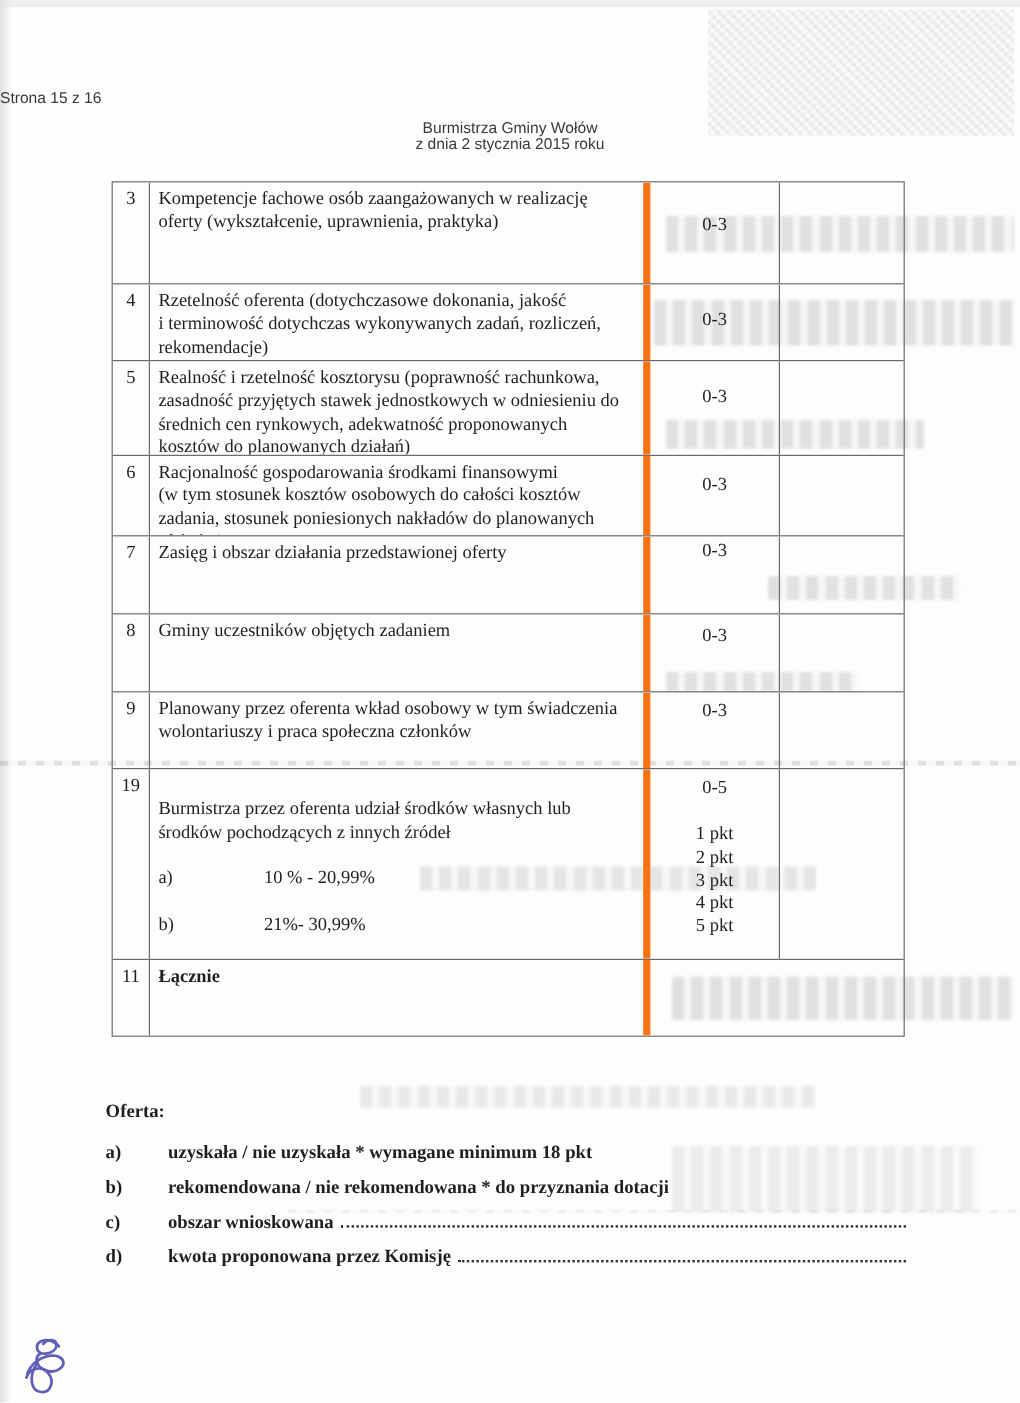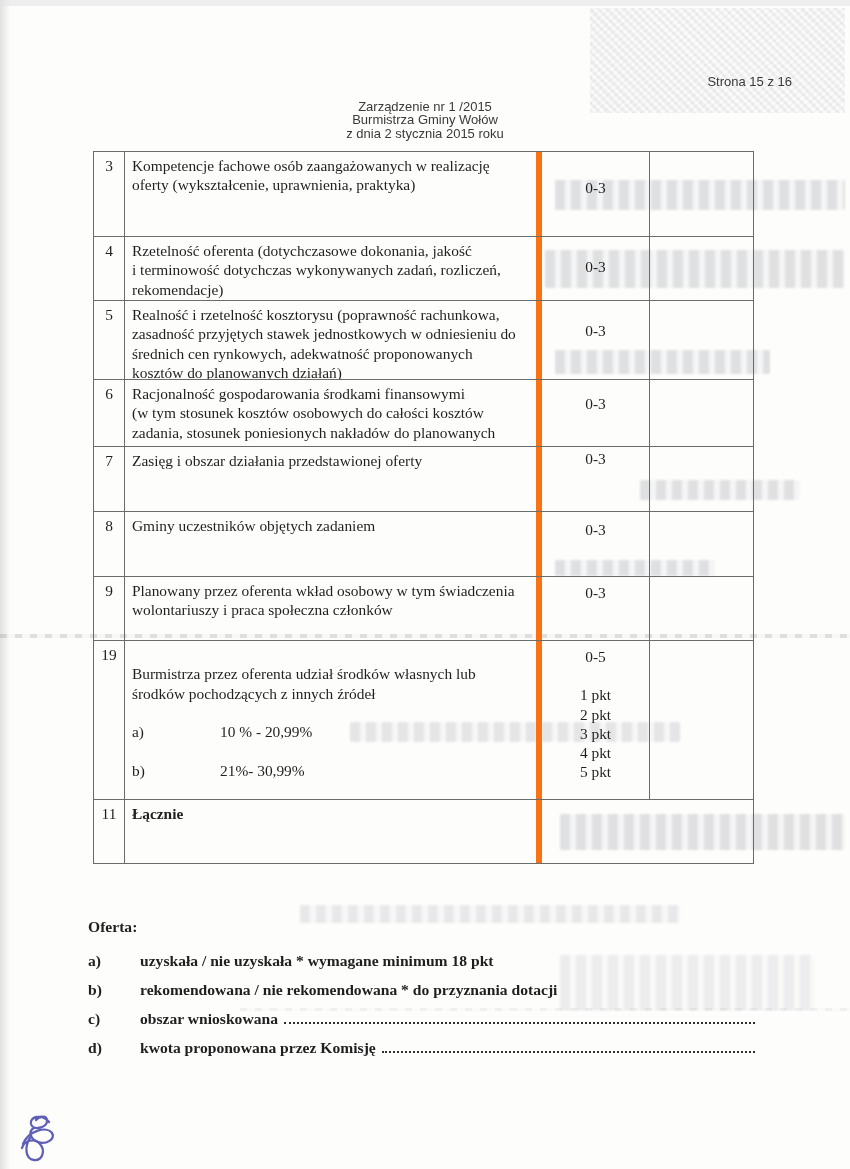--- a/index.html
+++ b/index.html
@@ -12,21 +12,21 @@
   .corner-texture{position:absolute;left:590px;top:8px;width:255px;height:105px;
       background:repeating-linear-gradient(45deg,rgba(150,150,158,.12) 0 3px,rgba(225,225,230,.05) 3px 6px),
                  repeating-linear-gradient(-40deg,rgba(160,160,168,.08) 0 2px,rgba(230,230,235,.03) 2px 5px);
       filter:blur(.6px);}
   
   .smudge{position:absolute;border-radius:2px;filter:blur(1.3px);
       background:repeating-linear-gradient(90deg,rgba(108,110,124,.20) 0 10px,rgba(108,110,124,.05) 10px 16px);}
   .crease{position:absolute;filter:blur(.6px);
       background:repeating-linear-gradient(90deg,rgba(120,120,125,.38) 0 7px,rgba(150,150,155,.10) 7px 15px);}
   
-  .page-num{position:absolute;left:0;top:74px;width:792px;text-align:right;
+  .page-num{position:absolute;left:0;top:74px;width:792px;text-align:left;
       font-family:"Liberation Sans","DejaVu Sans",sans-serif;font-size:13px;color:#3a3a3a;}
   .doc-header{position:absolute;left:0;top:100px;width:850px;text-align:center;
       font-family:"Liberation Sans","DejaVu Sans",sans-serif;font-size:13px;line-height:13.4px;color:#3a3a3a;}
   
   .crit-table{position:absolute;left:93px;top:151px;width:661px;border:1px solid #6b6b6b;
       font-size:15.4px;line-height:19.3px;box-sizing:border-box;}
   .trow{display:flex;border-bottom:1px solid #6b6b6b;box-sizing:border-box;overflow:hidden;}
   .trow:last-child{border-bottom:none;justify-content:center;}
   .cell{box-sizing:border-box;overflow:hidden;}
   .cnum{width:31px;border-right:1px solid #6b6b6b;text-align:center;padding-top:4px;flex:none;}
@@ -65,21 +65,20 @@
   <div class="smudge" style="left:555px;top:350px;width:215px;height:24px;"></div>
   <div class="smudge" style="left:640px;top:480px;width:160px;height:20px;"></div>
   <div class="smudge" style="left:555px;top:560px;width:160px;height:16px;"></div>
   <div class="smudge" style="left:350px;top:722px;width:330px;height:20px;opacity:.85;"></div>
   <div class="smudge" style="left:560px;top:814px;width:285px;height:36px;"></div>
   <div class="smudge" style="left:300px;top:905px;width:380px;height:18px;opacity:.7;"></div>
   <div class="smudge" style="left:560px;top:955px;width:255px;height:55px;opacity:.6;"></div>
 
   <div class="page-num">Strona 15 z 16</div>
   <div class="doc-header">
-    <div>Zarządzenie nr 1 /2015</div>
     <div>Burmistrza Gminy Wołów</div>
     <div>z dnia 2 stycznia 2015 roku</div>
   </div>
 
   <div class="crit-table">
 
     <div class="trow r3">
       <div class="cell cnum">3</div>
       <div class="cell cdesc">Kompetencje fachowe osób zaangażowanych w realizację
 oferty (wykształcenie, uprawnienia, praktyka)</div>

